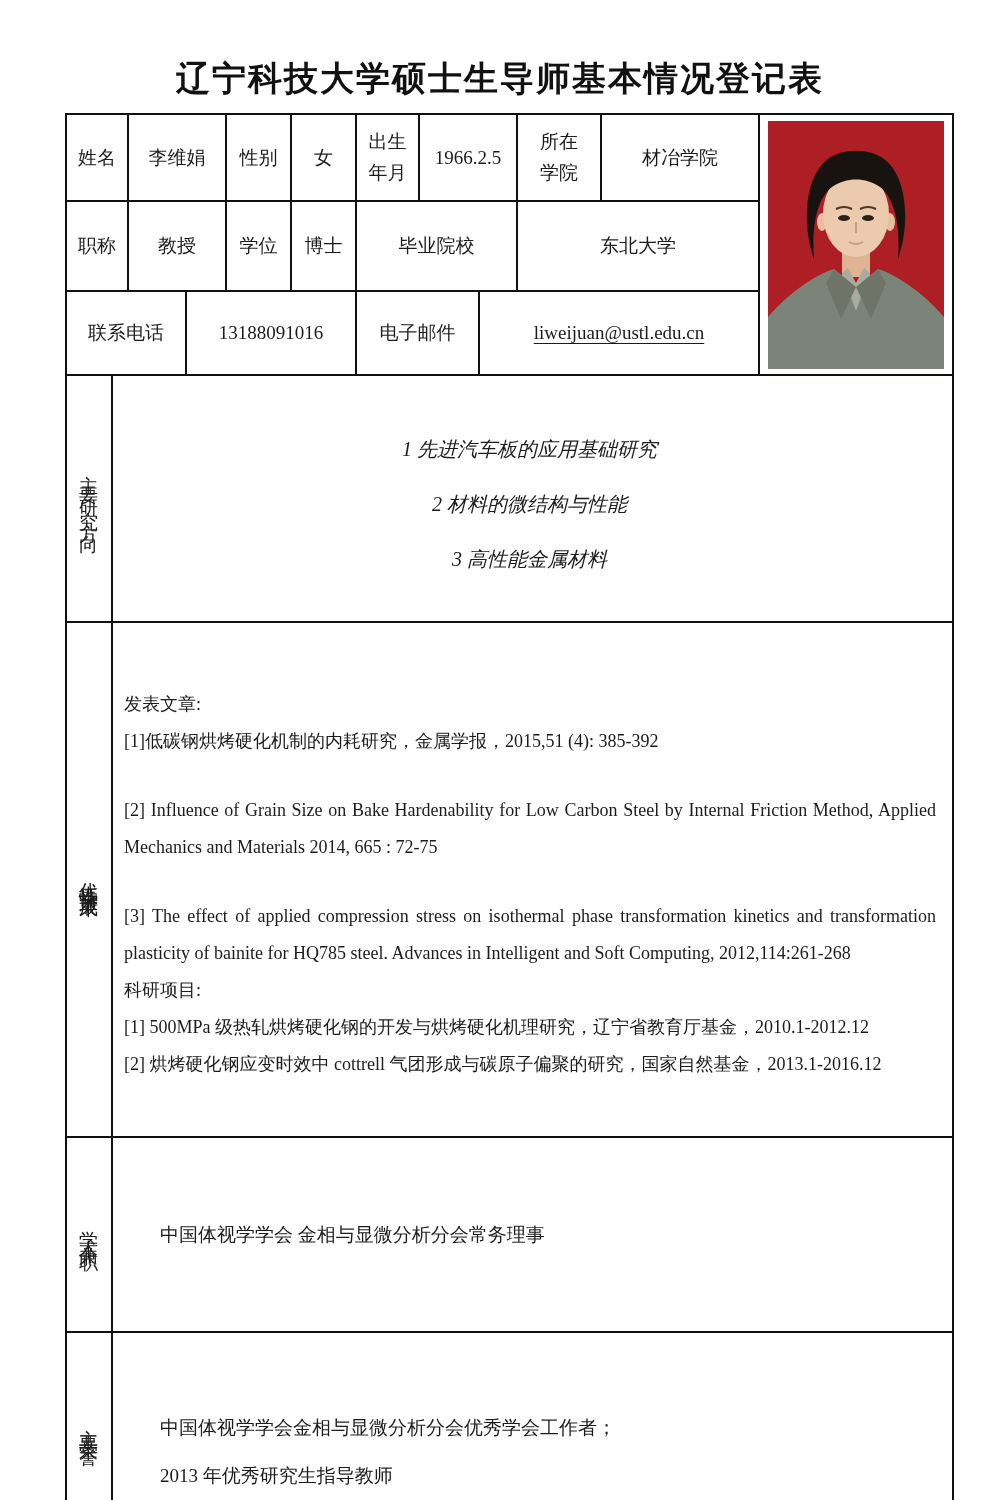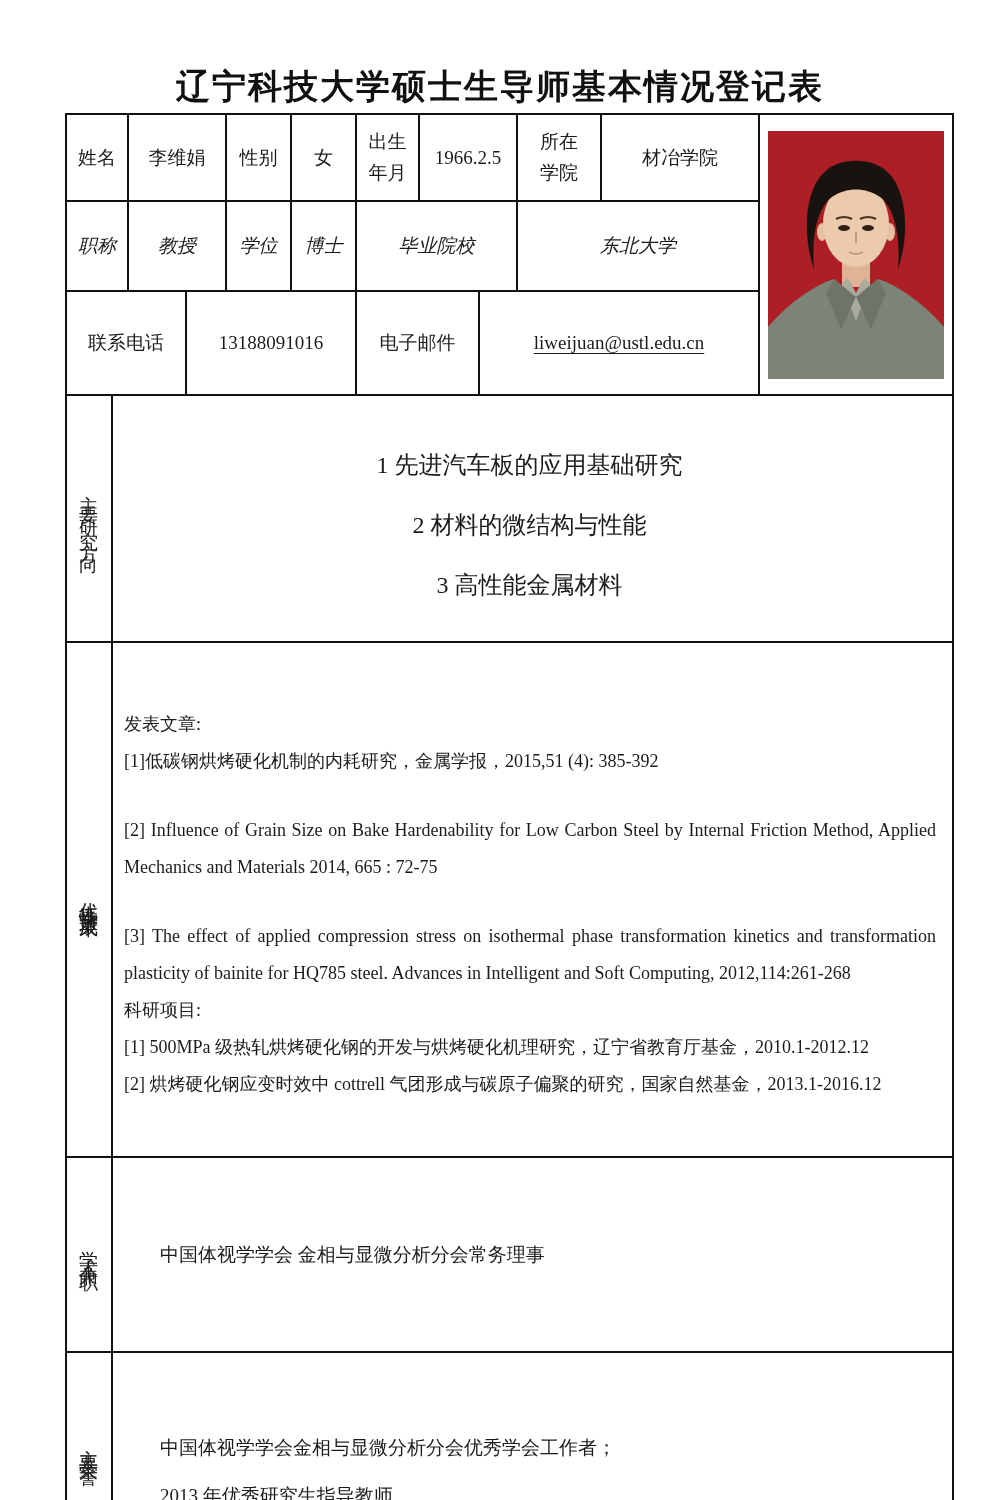--- a/index.html
+++ b/index.html
@@ -5,38 +5,38 @@
   * { margin: 0; padding: 0; box-sizing: border-box; }
   html, body { background: #ffffff; }
   body {
     width: 1000px; height: 1500px;
     position: relative;
     font-family: "Liberation Serif", "DejaVu Serif", serif;
     color: #1b1b1b;
   }
   .page { position: absolute; inset: 0; }
   .title {
-    position: absolute; left: 0; top: 64px; width: 100%;
+    position: absolute; left: 0; top: 56px; width: 100%;
     text-align: center; font-size: 34px; font-weight: bold;
     letter-spacing: 2px; color: #111;
   }
   table.form {
     position: absolute; left: 65px; top: 113px;
     width: 887px; table-layout: fixed;
     border-collapse: collapse;
   }
   table.form td {
     border: 2px solid #111;
     font-size: 19px;
     text-align: center; vertical-align: middle;
     overflow: hidden;
   }
   tr.r1 td { height: 87px; }
-  tr.r2 td { height: 90px; font-style: italic; }
-  tr.r3 td { height: 104px; }
+  tr.r2 td { height: 90px; }
+  tr.r3 td { height: 84px; }
   tr.r4 td { height: 247px; }
   tr.r5 td { height: 515px; }
   tr.r6 td { height: 195px; }
   tr.r7 td { height: 193px; }
 
   .wrap2 {
     display: inline-block; width: 2.25em;
     word-break: break-all; line-height: 1.6;
   }
   .email { text-decoration: underline; text-underline-offset: 4px; }
@@ -53,21 +53,21 @@
     font-size: 19px; line-height: 1;
   }
   .ls-research { letter-spacing: 12px; }
   .ls-ach      { letter-spacing: 3px;  }
   .ls-acad     { letter-spacing: 8px;  }
   .ls-hon      { letter-spacing: 6px;  }
 
   
   td.sec-content { text-align: left; vertical-align: top; }
   .research-content { padding: 40px 20px 0 14px; }
-  .research-item { font-size: 24px; margin-bottom: 28px; }
+  .research-item { font-size: 20px; margin-bottom: 28px; font-style: italic; }
 
   .ach-content { padding: 9px 16px 0 11px; font-size: 18px; line-height: 37px; }
   .ach-line { text-align: left; }
   .ach-just { text-align: justify; margin-top: 32px; }
 
   td.acad-cell { vertical-align: middle; }
   .acad-content { padding-left: 47px; font-size: 19px; text-align: left; }
 
   .honors-content { padding: 46px 20px 0 47px; }
   .honor-item { font-size: 19px; line-height: 48px; text-align: left; }

